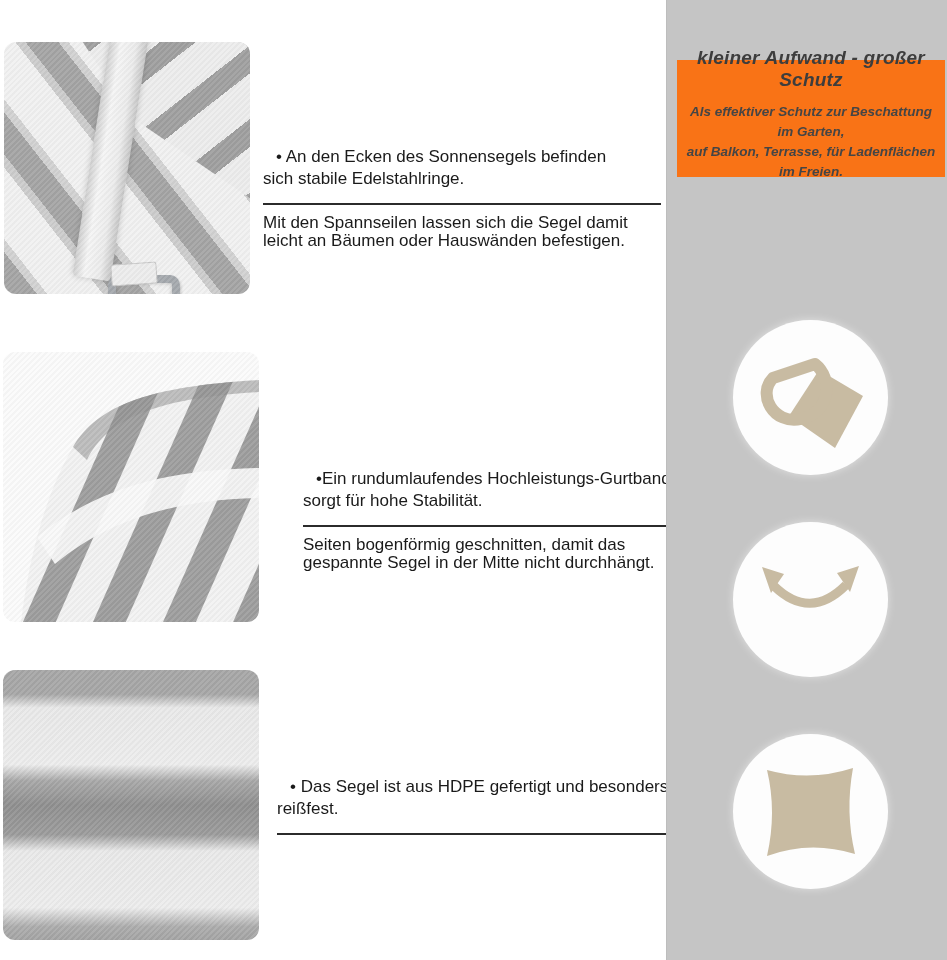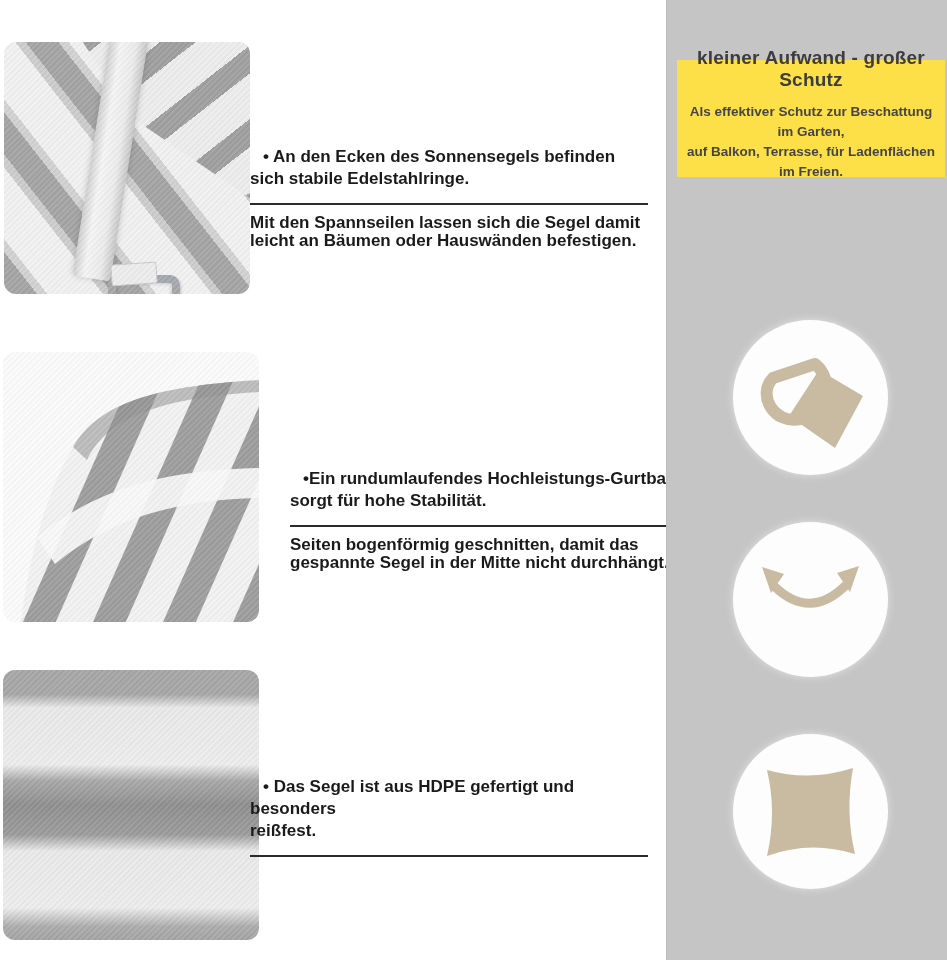--- a/index.html
+++ b/index.html
@@ -23,30 +23,30 @@
     box-shadow:0 0 6px rgba(0,0,0,.18);}
   #photo1 .loop{position:absolute;left:107px;top:221px;width:44px;height:20px;
     background:#ededed;border:1px solid #c9c9c9;border-radius:3px;transform:rotate(-4deg);}
   #photo1 .ring{position:absolute;left:104px;top:233px;width:56px;height:52px;
     border:8px solid #a4a8ad;border-radius:10px 10px 28px 28px;
     box-shadow:inset 0 0 4px rgba(0,0,0,.25), 1px 2px 3px rgba(0,0,0,.2);}
   #photo2{left:3px;top:352px;width:256px;height:270px;background:#fbfbfb;}
   #photo3{left:3px;top:670px;width:256px;height:270px;
     background:linear-gradient(180deg,#a6a6a6 0%,#a6a6a6 9%,#e9e9e9 14%,#ededed 35%,#a8a8a8 41%,#8f8f8f 50%,#9b9b9b 61%,#e9e9e9 67%,#ededed 88%,#acacac 95%,#a3a3a3 100%);}
   
-  .feature{position:absolute;left:250px;width:398px;font-weight:bold;}
-  #sec1{top:146px;} #sec2{top:468px;margin-left:40px;} #sec3{top:776px;}
+  .feature{position:absolute;left:263px;width:398px;}
+  #sec1{top:146px;} #sec2{top:468px;margin-left:40px;} #sec3{top:776px;margin-left:14px;}
   .bullet-para{margin:0;font-size:17px;line-height:22px;white-space:pre-line;text-indent:13px;color:#1a1a1a;}
   .rule{border:0;border-top:2px solid #2b2b2b;margin:13px 0 9px 0;}
   .detail-para{margin:0;font-size:17px;line-height:18px;white-space:pre-line;color:#1a1a1a;}
   
   #panel{position:absolute;left:666px;top:0;width:281px;height:960px;
     background:#c5c5c5;border-left:1px solid #bdbdbd;box-sizing:border-box;}
-  #info-box{position:absolute;left:10px;right:2px;top:60px;height:117px;background:#fde047;
-    display:flex;flex-direction:column;align-items:center;justify-content:center;text-align:center;}
+  #info-box{position:absolute;left:10px;right:2px;top:60px;height:117px;background:#f97316;
+    display:flex;flex-direction:column;align-items:center;justify-content:center;text-align:center;font-style:italic;}
   .info-title{font-size:19px;font-weight:700;color:#3d3d3d;letter-spacing:.2px;margin:0 0 3px 0;}
   .info-sub{font-size:13.5px;line-height:20px;font-weight:600;color:#454545;white-space:pre-line;margin:8px;}
   .circle{position:absolute;left:66px;width:155px;height:155px;border-radius:50%;background:#fdfdfd;
     display:flex;align-items:center;justify-content:center;box-shadow:0 0 8px rgba(255,255,255,.5);}
   #circle1{top:320px;} #circle2{top:522px;} #circle3{top:734px;}
   .circle svg{display:block;}
 </style>
 </head>
 <body>
 

